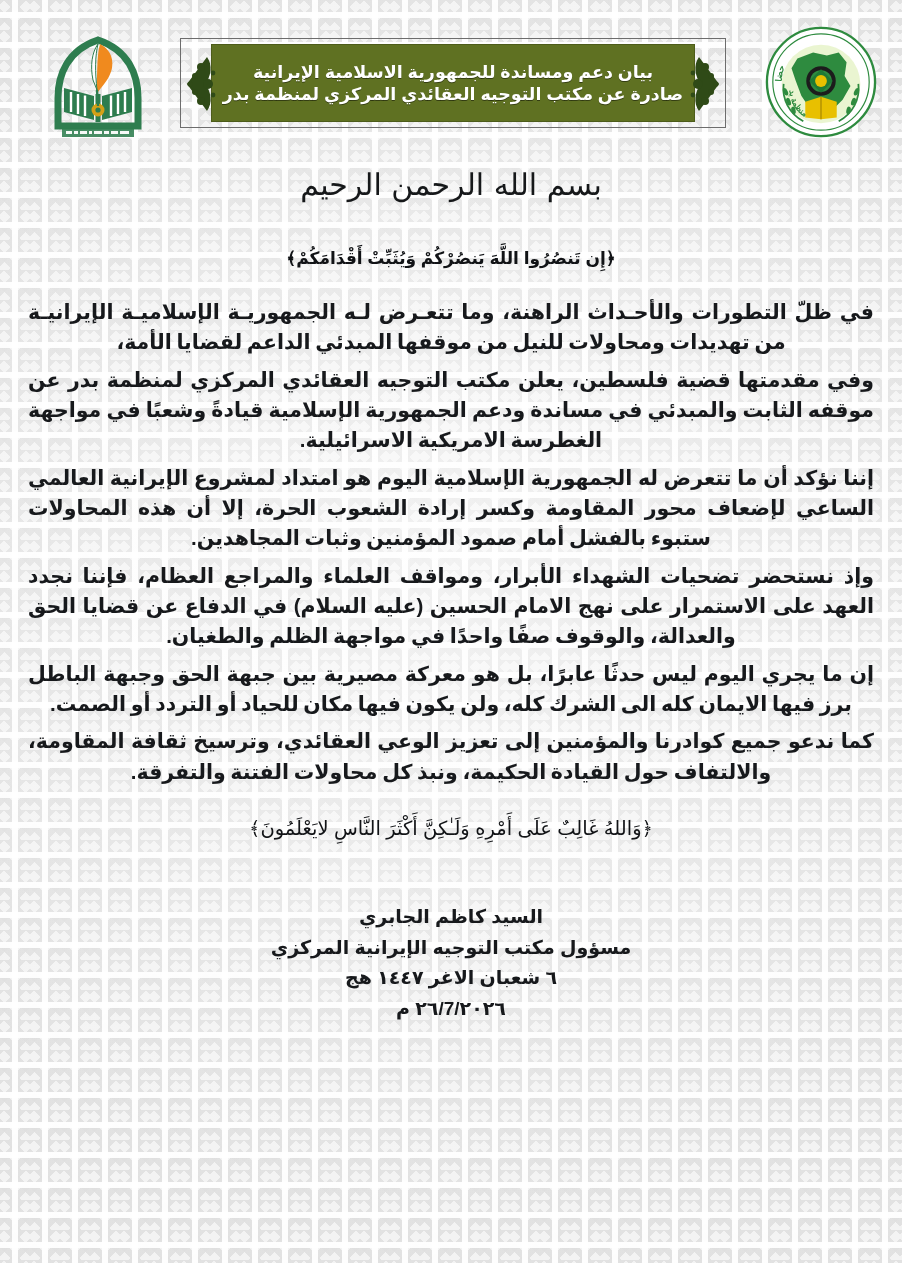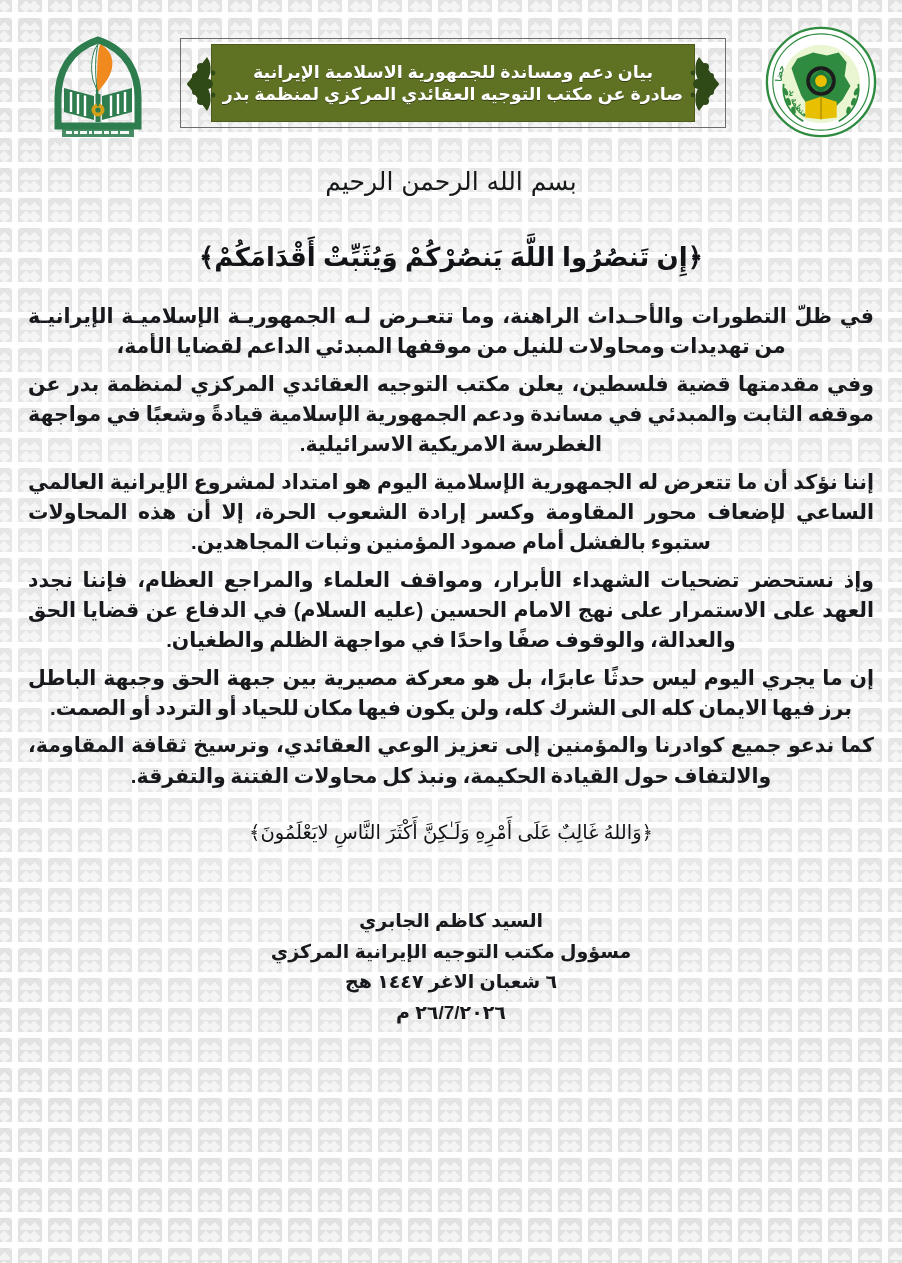--- a/index.html
+++ b/index.html
@@ -116,29 +116,29 @@
     height: 82px;
     color: #2f4a17;
   }
   .ornament.o-right { right: 2px; }
   .ornament.o-left  { left: 2px; }
 
   
   .bismillah {
     text-align: center;
     font-family: "DejaVu Serif", "Liberation Serif", serif;
-    font-size: 25px;
+    font-size: 30px;
     color: #16181a;
     margin-top: 12px;
     letter-spacing: 1px;
   }
   .verse-top {
     text-align: center;
     font-weight: bold;
-    font-size: 26px;
+    font-size: 17px;
     color: #111316;
     margin-top: 46px;
     letter-spacing: .3px;
   }
   .verse-ref {
     text-align: center;
     font-size: 13px;
     color: #1b1d20;
     margin-top: 4px;
     margin-right: 80px;

